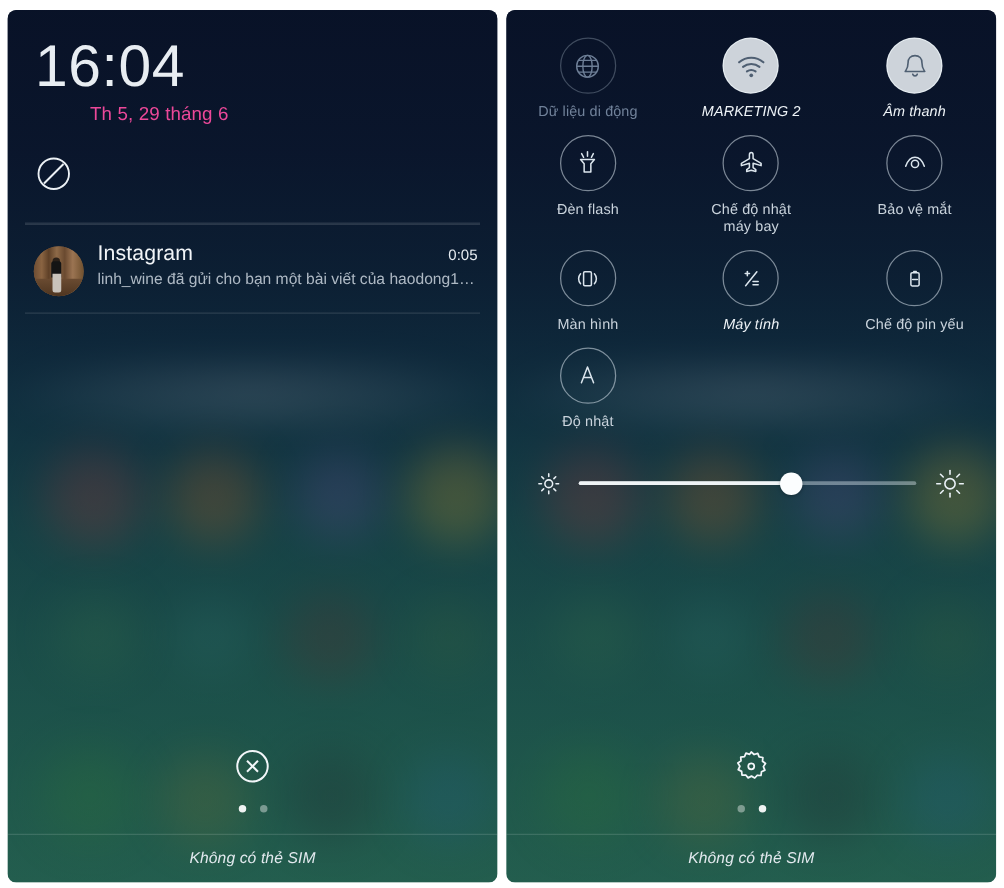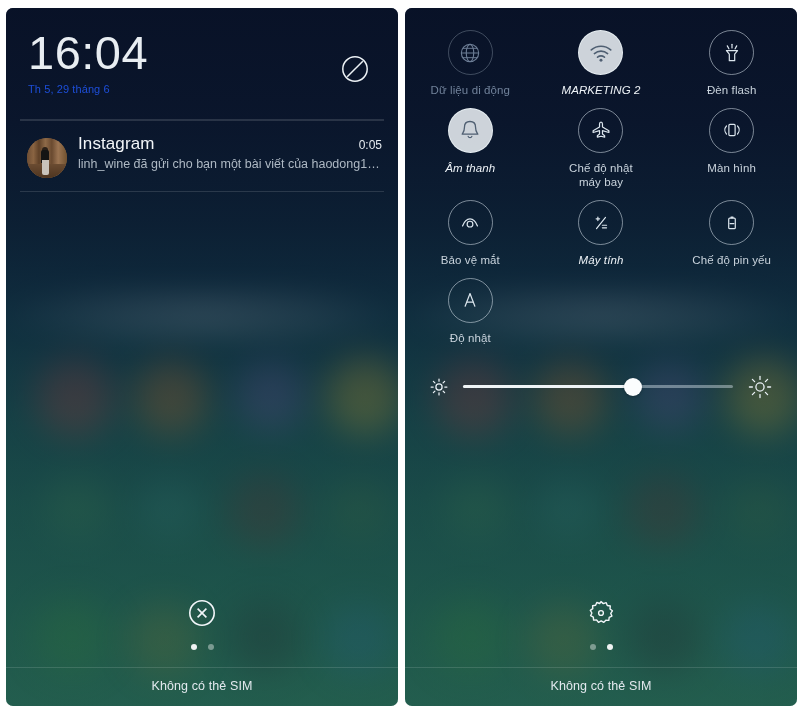--- a/index.html
+++ b/index.html
@@ -94,36 +94,38 @@
     display: flex;
     flex-direction: column;
   }
 
   
   .clock-area {
     padding: 22px 20px 16px 22px;
     display: flex;
     align-items: flex-start;
     justify-content: space-between;
+    flex-direction: column;
   }
   .clock-left { display: flex; flex-direction: column; }
   .clock-time {
     font-size: 47px;
     font-weight: 300;
     color: #e8edf2;
     line-height: 0.98;
     letter-spacing: 0.5px;
     font-family: "Liberation Sans", sans-serif;
   }
   .clock-date {
     margin-top: 7px;
-    font-size: 11px;
-    color: #1d4ed8;
+    font-size: 15px;
+    color: #ec4899;
     font-weight: 400;
     letter-spacing: 0.1px;
+    margin-left: 44px;
   }
   .dnd-icon {
     margin-top: 24px;
     margin-right: 8px;
     width: 30px;
     height: 30px;
   }
 
   .notif-list { margin-top: 8px; }
 
@@ -227,20 +229,21 @@
     height: 1px;
     background: rgba(255,255,255,0.13);
   }
   .sim-bar {
     width: 100%;
     text-align: center;
     padding: 11px 0 13px 0;
     font-size: 12.5px;
     color: #e2e9ee;
     letter-spacing: 0.1px;
+    font-style: italic;
   }
 
   
   .qs-grid {
     margin-top: 22px;
     display: grid;
     grid-template-columns: repeat(3, 1fr);
     row-gap: 10px;
   }
   .qs-cell {
@@ -436,70 +439,70 @@
               <path d="M3.8 11.4 A17 17 0 0 1 26.2 11.4" fill="none" stroke="#4f5f72" stroke-width="1.9" stroke-linecap="round"></path>
               <path d="M7.4 15.6 A12 12 0 0 1 22.6 15.6" fill="none" stroke="#4f5f72" stroke-width="1.9" stroke-linecap="round"></path>
               <path d="M11 19.8 A7 7 0 0 1 19 19.8" fill="none" stroke="#4f5f72" stroke-width="1.9" stroke-linecap="round"></path>
               <circle cx="15" cy="23.4" r="1.7" fill="#4f5f72"></circle>
             </svg>
           </div>
           <div class="qs-label bright">MARKETING 2</div>
         </div>
 
         <div class="qs-cell">
+          <div class="qs-circle active">
+            <svg viewBox="0 0 30 30" width="26" height="26">
+              <path d="M15 5.2 c-4 0 -6.4 2.8 -6.4 6.6 c0 5.2 -1.8 6.6 -2.6 8 h18 c-0.8 -1.4 -2.6 -2.8 -2.6 -8 c0 -3.8 -2.4 -6.6 -6.4 -6.6 Z" fill="none" stroke="#4f5f72" stroke-width="1.5" stroke-linejoin="round"></path>
+              <path d="M12.9 22.3 a2.2 2.2 0 0 0 4.2 0" fill="none" stroke="#4f5f72" stroke-width="1.5" stroke-linecap="round"></path>
+            </svg>
+          </div>
+          <div class="qs-label bright">Âm thanh</div>
+        </div>
+
+        <div class="qs-cell">
           <div class="qs-circle">
             <svg viewBox="0 0 30 30" width="26" height="26">
               <line x1="15" y1="5" x2="15" y2="9.2" stroke="#dbe5ed" stroke-width="1.4" stroke-linecap="round"></line>
               <line x1="9.6" y1="6.8" x2="11.4" y2="10.2" stroke="#dbe5ed" stroke-width="1.4" stroke-linecap="round"></line>
               <line x1="20.4" y1="6.8" x2="18.6" y2="10.2" stroke="#dbe5ed" stroke-width="1.4" stroke-linecap="round"></line>
               <path d="M8.6 12.2 h12.8 l-3.3 4 v7.6 h-6.2 v-7.6 Z" fill="none" stroke="#dbe5ed" stroke-width="1.4" stroke-linejoin="round"></path>
             </svg>
           </div>
           <div class="qs-label">Đèn flash</div>
         </div>
 
         <div class="qs-cell">
-          <div class="qs-circle active">
-            <svg viewBox="0 0 30 30" width="26" height="26">
-              <path d="M15 5.2 c-4 0 -6.4 2.8 -6.4 6.6 c0 5.2 -1.8 6.6 -2.6 8 h18 c-0.8 -1.4 -2.6 -2.8 -2.6 -8 c0 -3.8 -2.4 -6.6 -6.4 -6.6 Z" fill="none" stroke="#4f5f72" stroke-width="1.5" stroke-linejoin="round"></path>
-              <path d="M12.9 22.3 a2.2 2.2 0 0 0 4.2 0" fill="none" stroke="#4f5f72" stroke-width="1.5" stroke-linecap="round"></path>
-            </svg>
-          </div>
-          <div class="qs-label bright">Âm thanh</div>
-        </div>
-
-        <div class="qs-cell">
           <div class="qs-circle">
             <svg viewBox="0 0 30 30" width="26" height="26">
               <path d="M15 5.8 c1.1 0 1.7 1 1.7 2.3 v3.4 l7.4 4.3 v2.1 l-7.4 -2.2 v4 l2.5 1.9 v1.7 l-4.2 -1.1 l-4.2 1.1 v-1.7 l2.5 -1.9 v-4 l-7.4 2.2 v-2.1 l7.4 -4.3 v-3.4 c0 -1.3 0.6 -2.3 1.7 -2.3 Z" fill="none" stroke="#dbe5ed" stroke-width="1.4" stroke-linejoin="round"></path>
             </svg>
           </div>
           <div class="qs-label">Chế độ nhật máy bay</div>
         </div>
 
+
+        <div class="qs-cell">
+          <div class="qs-circle">
+            <svg viewBox="0 0 30 30" width="26" height="26">
+              <path d="M6.4 18.4 C8.6 12.6 12 10.2 15 10.2 C18 10.2 21.4 12.6 23.6 18.4" fill="none" stroke="#dbe5ed" stroke-width="1.4" stroke-linecap="round"></path>
+              <circle cx="15" cy="16.3" r="3.3" fill="none" stroke="#dbe5ed" stroke-width="1.4"></circle>
+            </svg>
+          </div>
+          <div class="qs-label">Bảo vệ mắt</div>
+        </div>
 
         <div class="qs-cell">
           <div class="qs-circle">
             <svg viewBox="0 0 30 30" width="26" height="26">
               <rect x="11.4" y="8.6" width="7.2" height="12.8" rx="1.1" fill="none" stroke="#dbe5ed" stroke-width="1.4"></rect>
               <path d="M8.6 10.4 a6.8 6.8 0 0 0 0 9.2" fill="none" stroke="#dbe5ed" stroke-width="1.4" stroke-linecap="round"></path>
               <path d="M21.4 10.4 a6.8 6.8 0 0 1 0 9.2" fill="none" stroke="#dbe5ed" stroke-width="1.4" stroke-linecap="round"></path>
             </svg>
           </div>
           <div class="qs-label">Màn hình</div>
-        </div>
-
-        <div class="qs-cell">
-          <div class="qs-circle">
-            <svg viewBox="0 0 30 30" width="26" height="26">
-              <path d="M6.4 18.4 C8.6 12.6 12 10.2 15 10.2 C18 10.2 21.4 12.6 23.6 18.4" fill="none" stroke="#dbe5ed" stroke-width="1.4" stroke-linecap="round"></path>
-              <circle cx="15" cy="16.3" r="3.3" fill="none" stroke="#dbe5ed" stroke-width="1.4"></circle>
-            </svg>
-          </div>
-          <div class="qs-label">Bảo vệ mắt</div>
         </div>
 
         <div class="qs-cell">
           <div class="qs-circle">
             <svg viewBox="0 0 30 30" width="26" height="26">
               <line x1="9.4" y1="10.2" x2="13.4" y2="10.2" stroke="#dbe5ed" stroke-width="1.4" stroke-linecap="round"></line>
               <line x1="11.4" y1="8.2" x2="11.4" y2="12.2" stroke="#dbe5ed" stroke-width="1.4" stroke-linecap="round"></line>
               <line x1="20.2" y1="8.6" x2="9.8" y2="21.4" stroke="#dbe5ed" stroke-width="1.4" stroke-linecap="round"></line>
               <line x1="16.6" y1="17.6" x2="21.4" y2="17.6" stroke="#dbe5ed" stroke-width="1.4" stroke-linecap="round"></line>
               <line x1="16.6" y1="20.6" x2="21.4" y2="20.6" stroke="#dbe5ed" stroke-width="1.4" stroke-linecap="round"></line>

